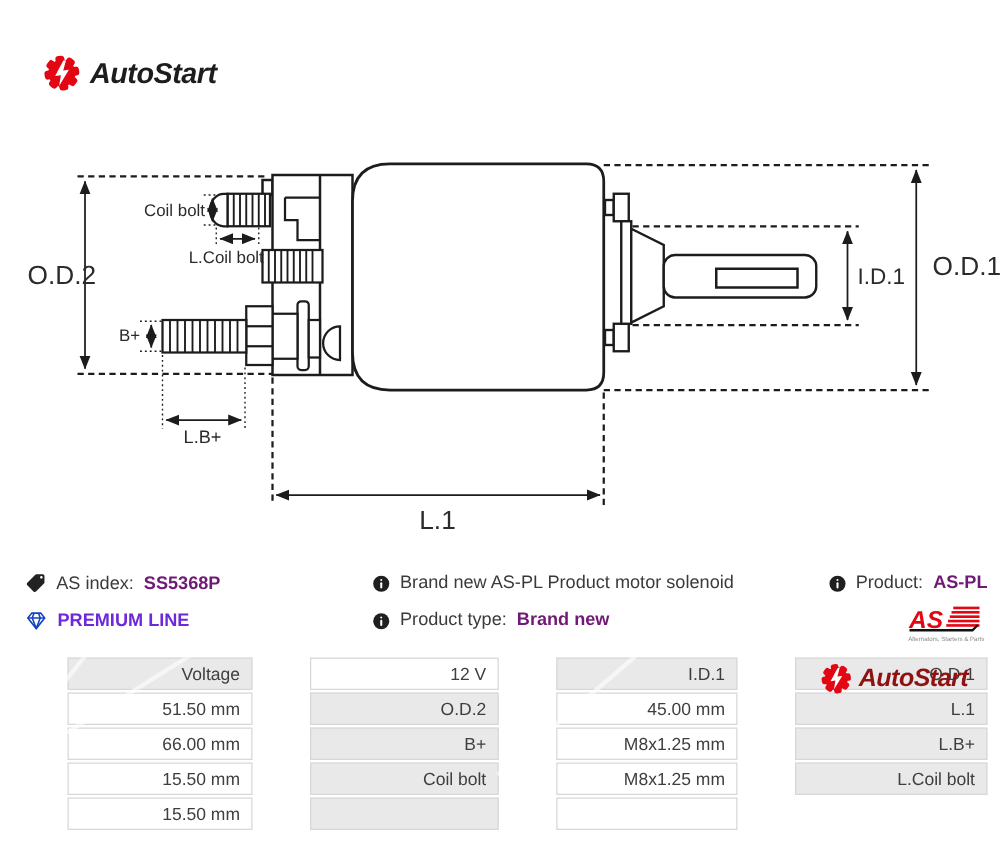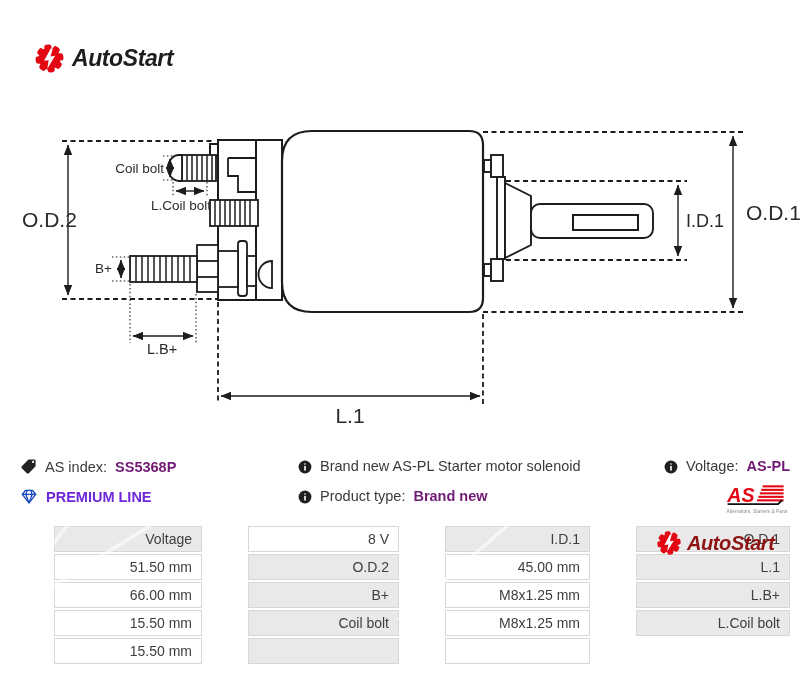--- a/index.html
+++ b/index.html
@@ -187,30 +187,30 @@
     <span>AS index:</span>
     <b>SS5368P</b>
   </div>
 
   <div class="info-cell" style="left:298px;top:458px;">
     <svg width="14" height="14" viewBox="0 0 24 24">
       <circle cx="12" cy="12" r="11" fill="#1f1f1f"></circle>
       <rect x="10.6" y="5.4" width="2.8" height="2.8" rx="1.4" fill="#fff"></rect>
       <rect x="10.6" y="9.8" width="2.8" height="8.6" rx="1.4" fill="#fff"></rect>
     </svg>
-    <span>Brand new AS-PL Starter motor solenoid</span>
+    <span>Brand new AS-PL Product motor solenoid</span>
   </div>
 
   <div class="info-cell" style="right:10px;top:458px;">
     <svg width="14" height="14" viewBox="0 0 24 24">
       <circle cx="12" cy="12" r="11" fill="#1f1f1f"></circle>
       <rect x="10.6" y="5.4" width="2.8" height="2.8" rx="1.4" fill="#fff"></rect>
       <rect x="10.6" y="9.8" width="2.8" height="8.6" rx="1.4" fill="#fff"></rect>
     </svg>
-    <span>Voltage:</span>
+    <span>Product:</span>
     <b>AS-PL</b>
   </div>
 
   <div class="info-cell" style="left:20px;top:488px;">
     <svg width="18" height="17" viewBox="0 0 24 24" fill="none" stroke="#1445c0" stroke-width="1.8">
       <path d="M7,3.5 H17 L21.5,9 L12,21 L2.5,9 Z"></path>
       <path d="M2.5,9 H21.5 M9.5,3.5 L7.5,9 L12,21 M14.5,3.5 L16.5,9 L12,21"></path>
     </svg>
     <span class="premium">PREMIUM LINE</span>
   </div>
@@ -235,21 +235,21 @@
         <rect x="50" y="24" width="38" height="3"></rect>
       </g>
       <text x="27" y="28" font-size="28" font-weight="bold" font-style="italic" fill="#e30613" text-anchor="middle" font-family="Liberation Sans, sans-serif">AS</text>
       <path d="M8,31 L80,31 L86,25" stroke="#111" stroke-width="2.6" fill="none"></path>
       <text x="50" y="43" font-size="7" fill="#8a8a8a" text-anchor="middle" font-family="Liberation Sans, sans-serif">Alternators, Starters &amp; Parts</text>
     </svg>
   </div>
 
   <div class="spec">
     <div class="cell lab">Voltage</div>
-    <div class="cell val">8 V</div>
+    <div class="cell val">12 V</div>
     <div class="cell lab">I.D.1</div>
 
     <div class="cell lab">O.D.1</div>
     <div class="cell val">51.50 mm</div>
     <div class="cell lab">O.D.2</div>
     <div class="cell val">45.00 mm</div>
 
     <div class="cell lab">L.1</div>
     <div class="cell val">66.00 mm</div>
     <div class="cell lab">B+</div>

